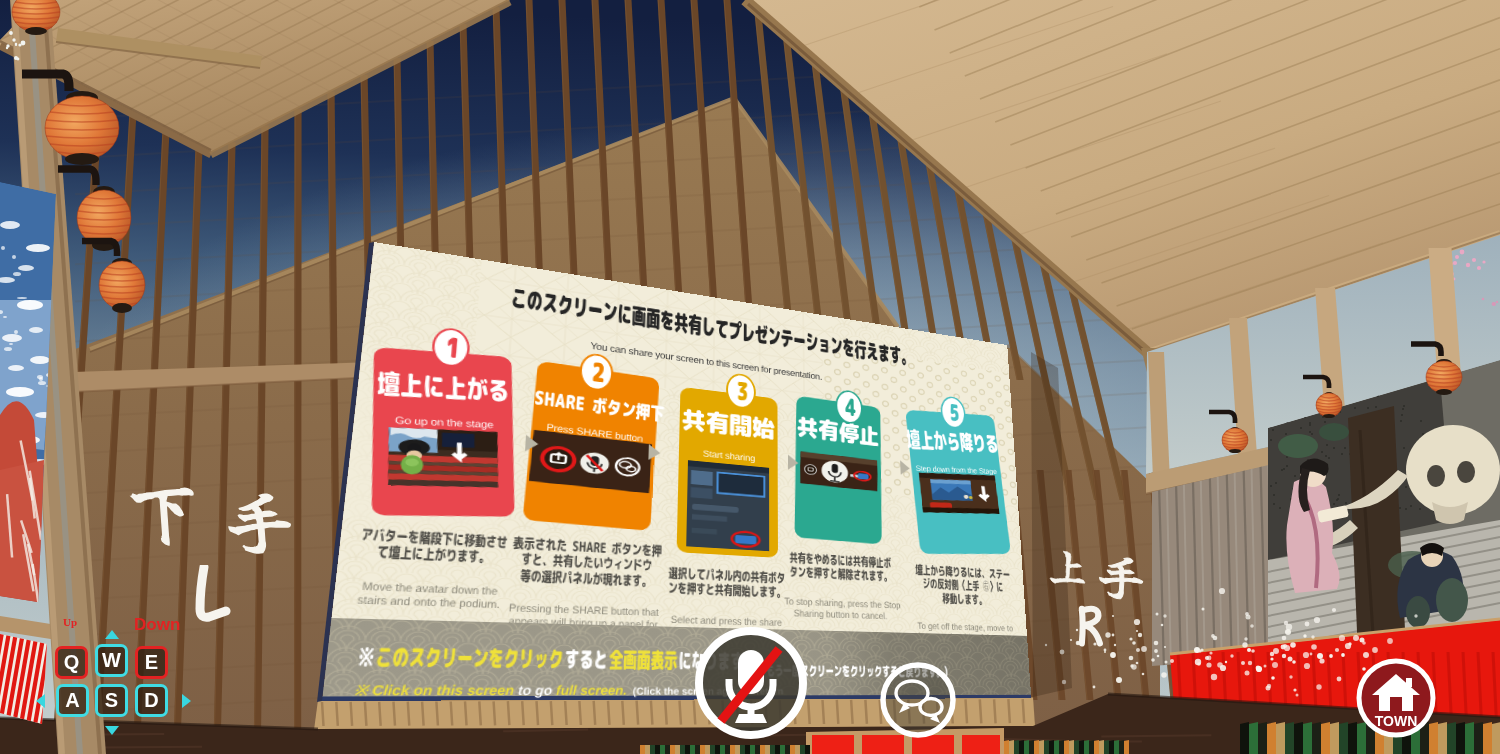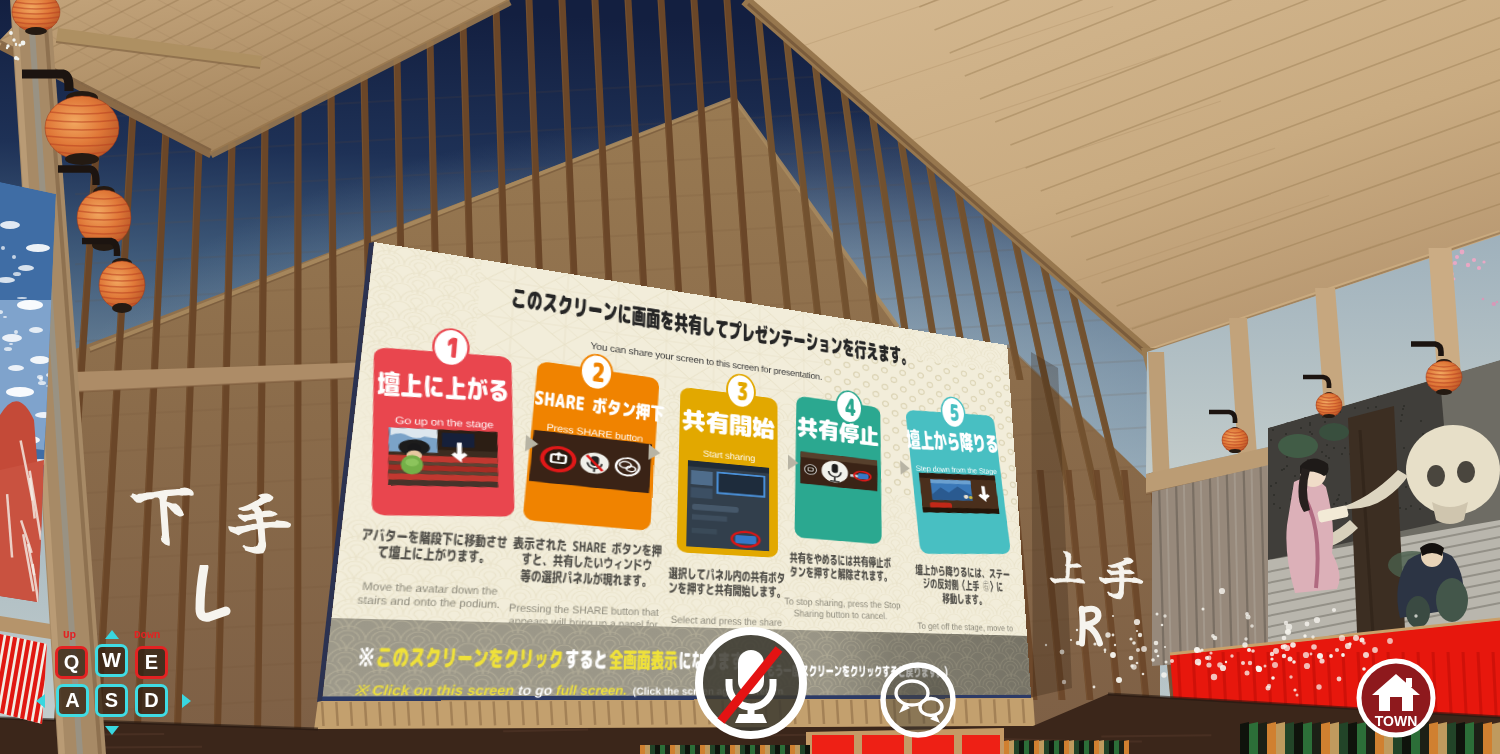--- a/index.html
+++ b/index.html
@@ -1546,22 +1546,22 @@
       <g transform="scale(0.82)">
         <path d="M12,6 Q14,26 12,48 M12,8 Q30,2 32,12 Q34,22 14,26 Q28,28 34,48" fill="none" stroke="#f6f4ee" stroke-width="7.5" stroke-linecap="round"></path>
       </g>
     </svg>
     <div style="position:absolute;left:55px;top:646px;width:33px;height:33px;background:rgba(48,31,18,0.75);border:3px solid #e32222;border-radius:7px;color:#fff;font-weight:bold;font-size:20px;line-height:27px;text-align:center;font-family:'Liberation Sans',sans-serif">Q</div>
     <div style="position:absolute;left:95px;top:644px;width:33px;height:33px;background:rgba(48,31,18,0.75);border:3px solid #40dce4;border-radius:7px;color:#fff;font-weight:bold;font-size:20px;line-height:27px;text-align:center;font-family:'Liberation Sans',sans-serif">W</div>
     <div style="position:absolute;left:135px;top:646px;width:33px;height:33px;background:rgba(48,31,18,0.75);border:3px solid #e32222;border-radius:7px;color:#fff;font-weight:bold;font-size:20px;line-height:27px;text-align:center;font-family:'Liberation Sans',sans-serif">E</div>
     <div style="position:absolute;left:56px;top:684px;width:33px;height:33px;background:rgba(48,31,18,0.75);border:3px solid #40dce4;border-radius:7px;color:#fff;font-weight:bold;font-size:20px;line-height:27px;text-align:center;font-family:'Liberation Sans',sans-serif">A</div>
     <div style="position:absolute;left:95px;top:684px;width:33px;height:33px;background:rgba(48,31,18,0.75);border:3px solid #40dce4;border-radius:7px;color:#fff;font-weight:bold;font-size:20px;line-height:27px;text-align:center;font-family:'Liberation Sans',sans-serif">S</div>
     <div style="position:absolute;left:135px;top:684px;width:33px;height:33px;background:rgba(48,31,18,0.75);border:3px solid #40dce4;border-radius:7px;color:#fff;font-weight:bold;font-size:20px;line-height:27px;text-align:center;font-family:'Liberation Sans',sans-serif">D</div>
-    <div style="position:absolute;left:63px;top:629px;color:#e32222;font-weight:bold;font-size:11px;font-family:Liberation Mono, monospace">Up</div>
-    <div style="position:absolute;left:134px;top:629px;color:#e32222;font-weight:bold;font-size:11px;font-family:Liberation Mono, monospace">Down</div>
+    <div style="position:absolute;left:63px;top:616px;color:#e32222;font-weight:bold;font-size:11px;font-family:Liberation Serif, serif">Up</div>
+    <div style="position:absolute;left:134px;top:615px;color:#e32222;font-weight:bold;font-size:17px;font-family:Liberation Sans, sans-serif">Down</div>
     <svg width="1500" height="754" style="position:absolute;left:0;top:0;pointer-events:none">
       <polygon points="112,630 105,639 119,639" fill="#39d7e0"></polygon>
       <polygon points="112,735 105,726 119,726" fill="#39d7e0"></polygon>
       <polygon points="36,701 45,694 45,708" fill="#39d7e0"></polygon>
       <polygon points="191,701 182,694 182,708" fill="#39d7e0"></polygon>
     </svg>
     <svg width="120" height="120" viewBox="0 0 120 120" style="position:absolute;left:691px;top:623px">
 <circle cx="60" cy="60" r="52" fill="rgba(60,58,48,0.85)" stroke="#fff" stroke-width="8"></circle>
 <rect x="47" y="27" width="26" height="44" rx="13" fill="#fff"></rect>
 <path d="M38,56 v6 a22,22 0 0 0 44,0 v-6" stroke="#fff" stroke-width="7" fill="none"></path>

